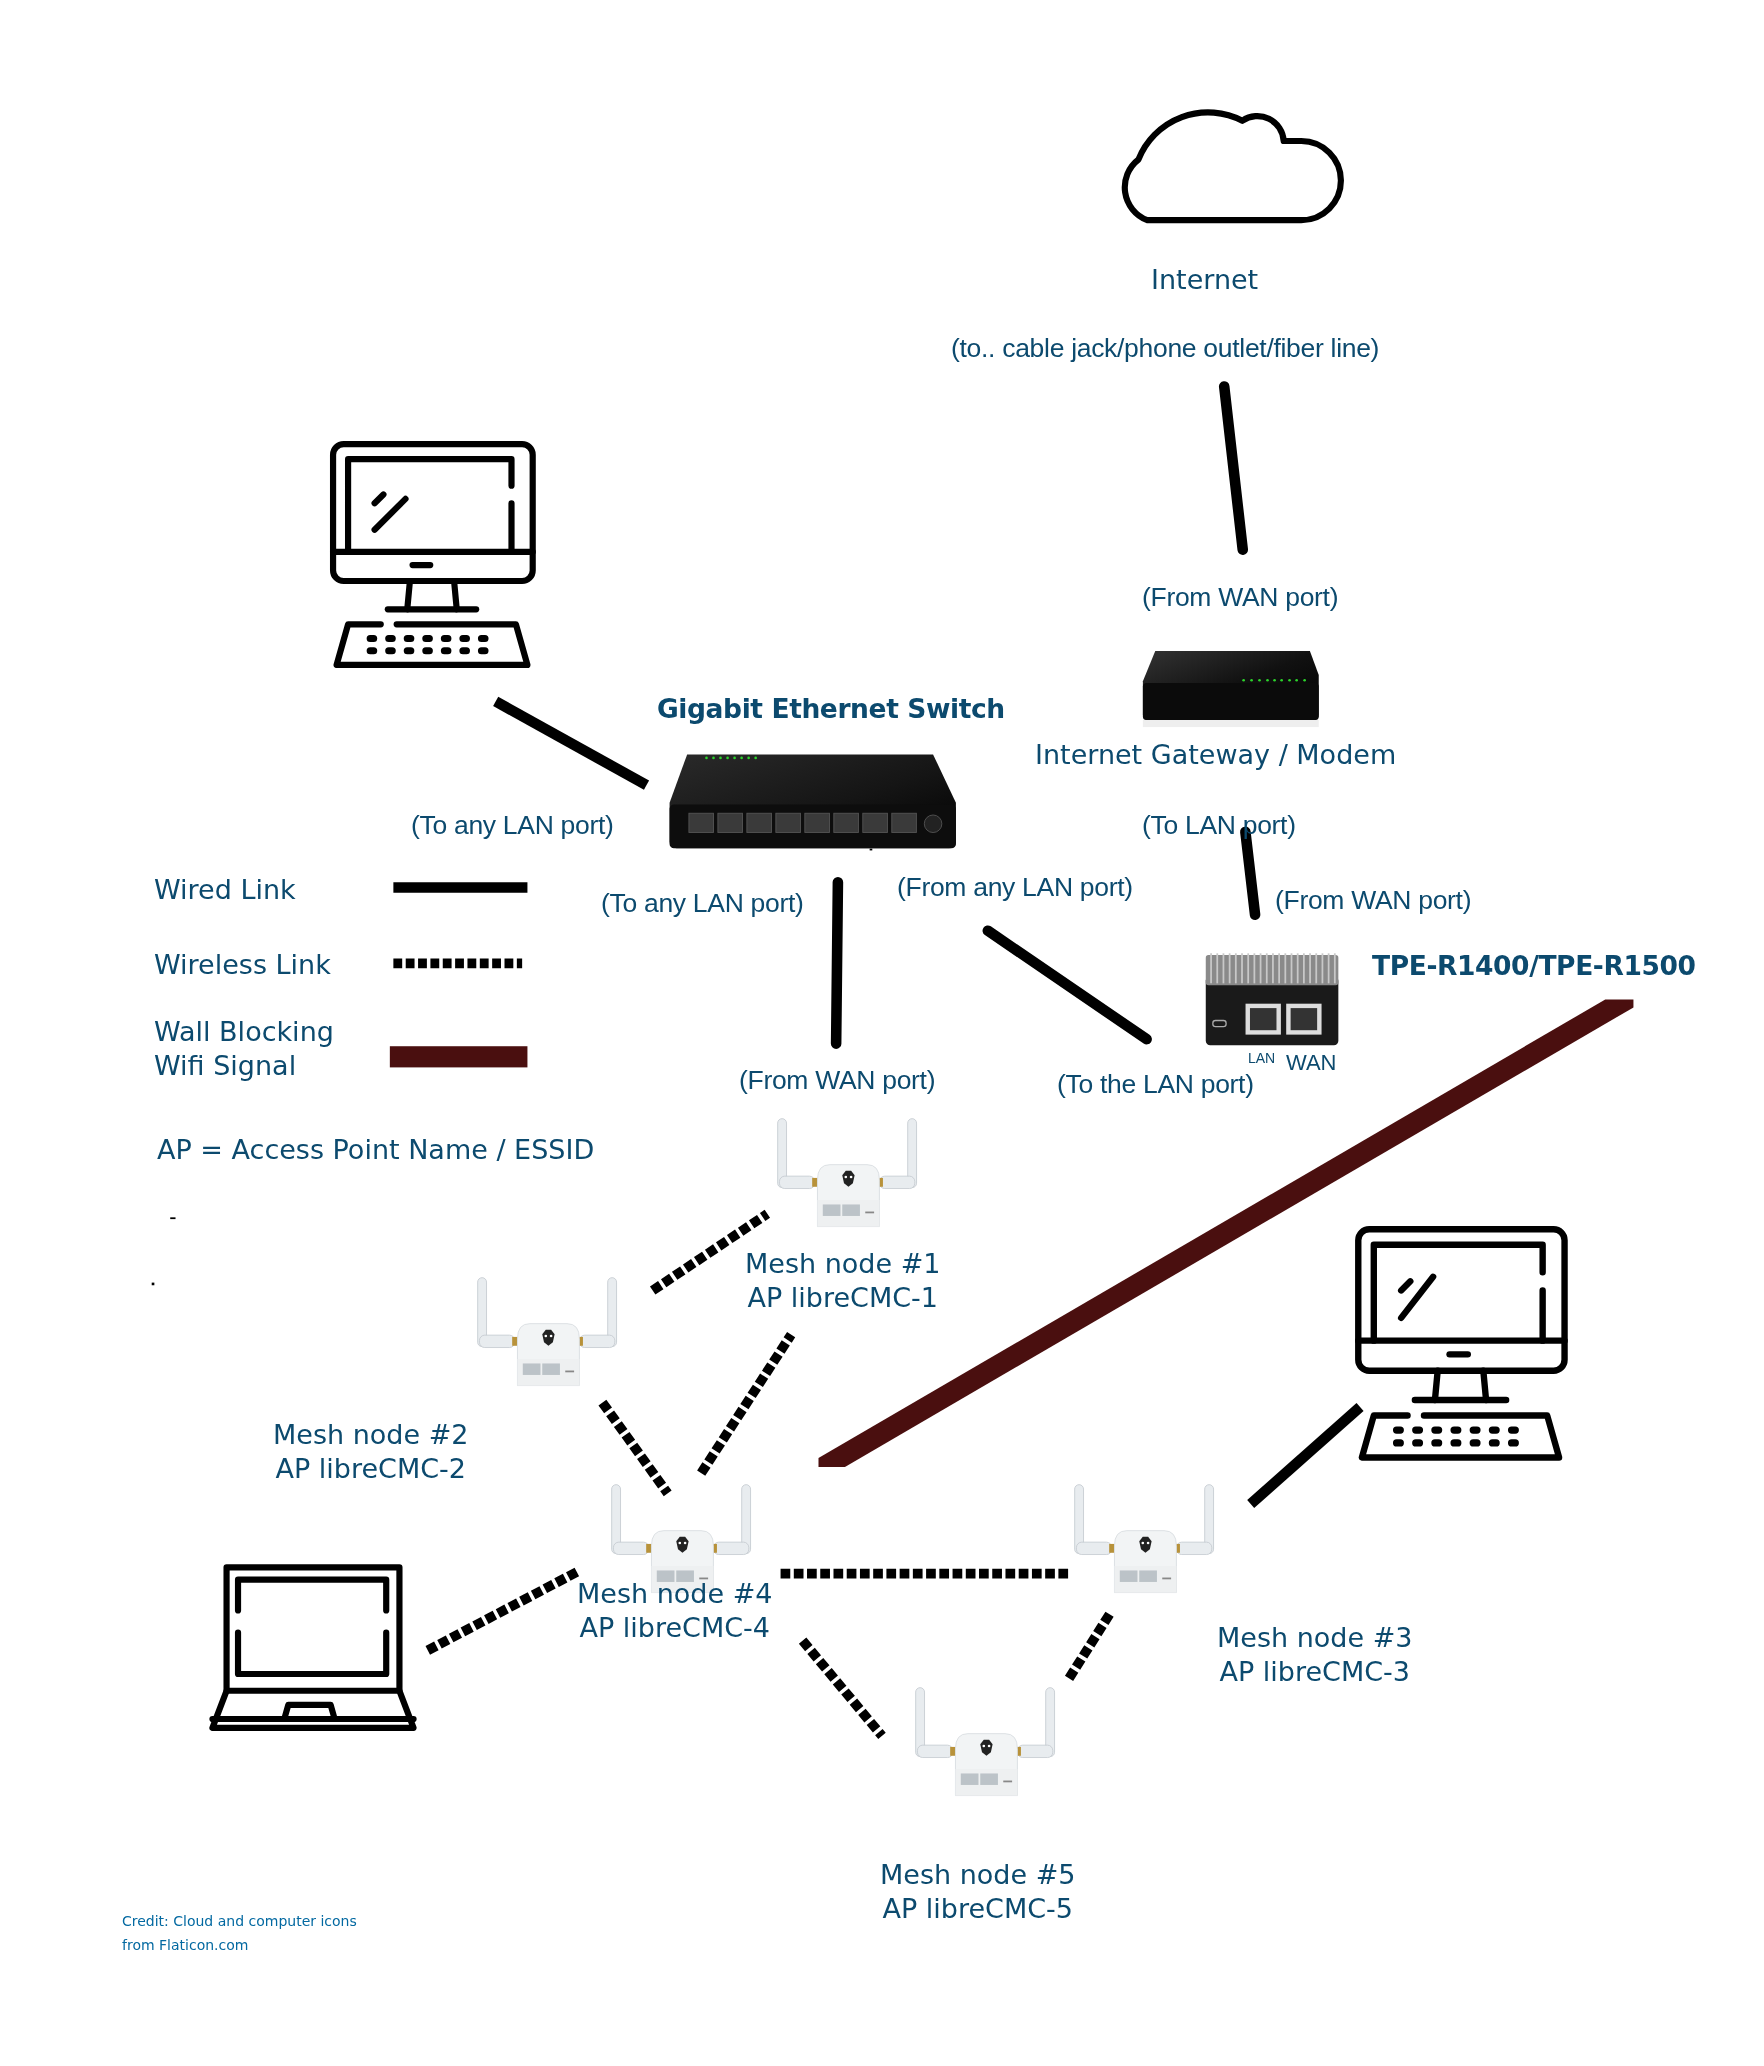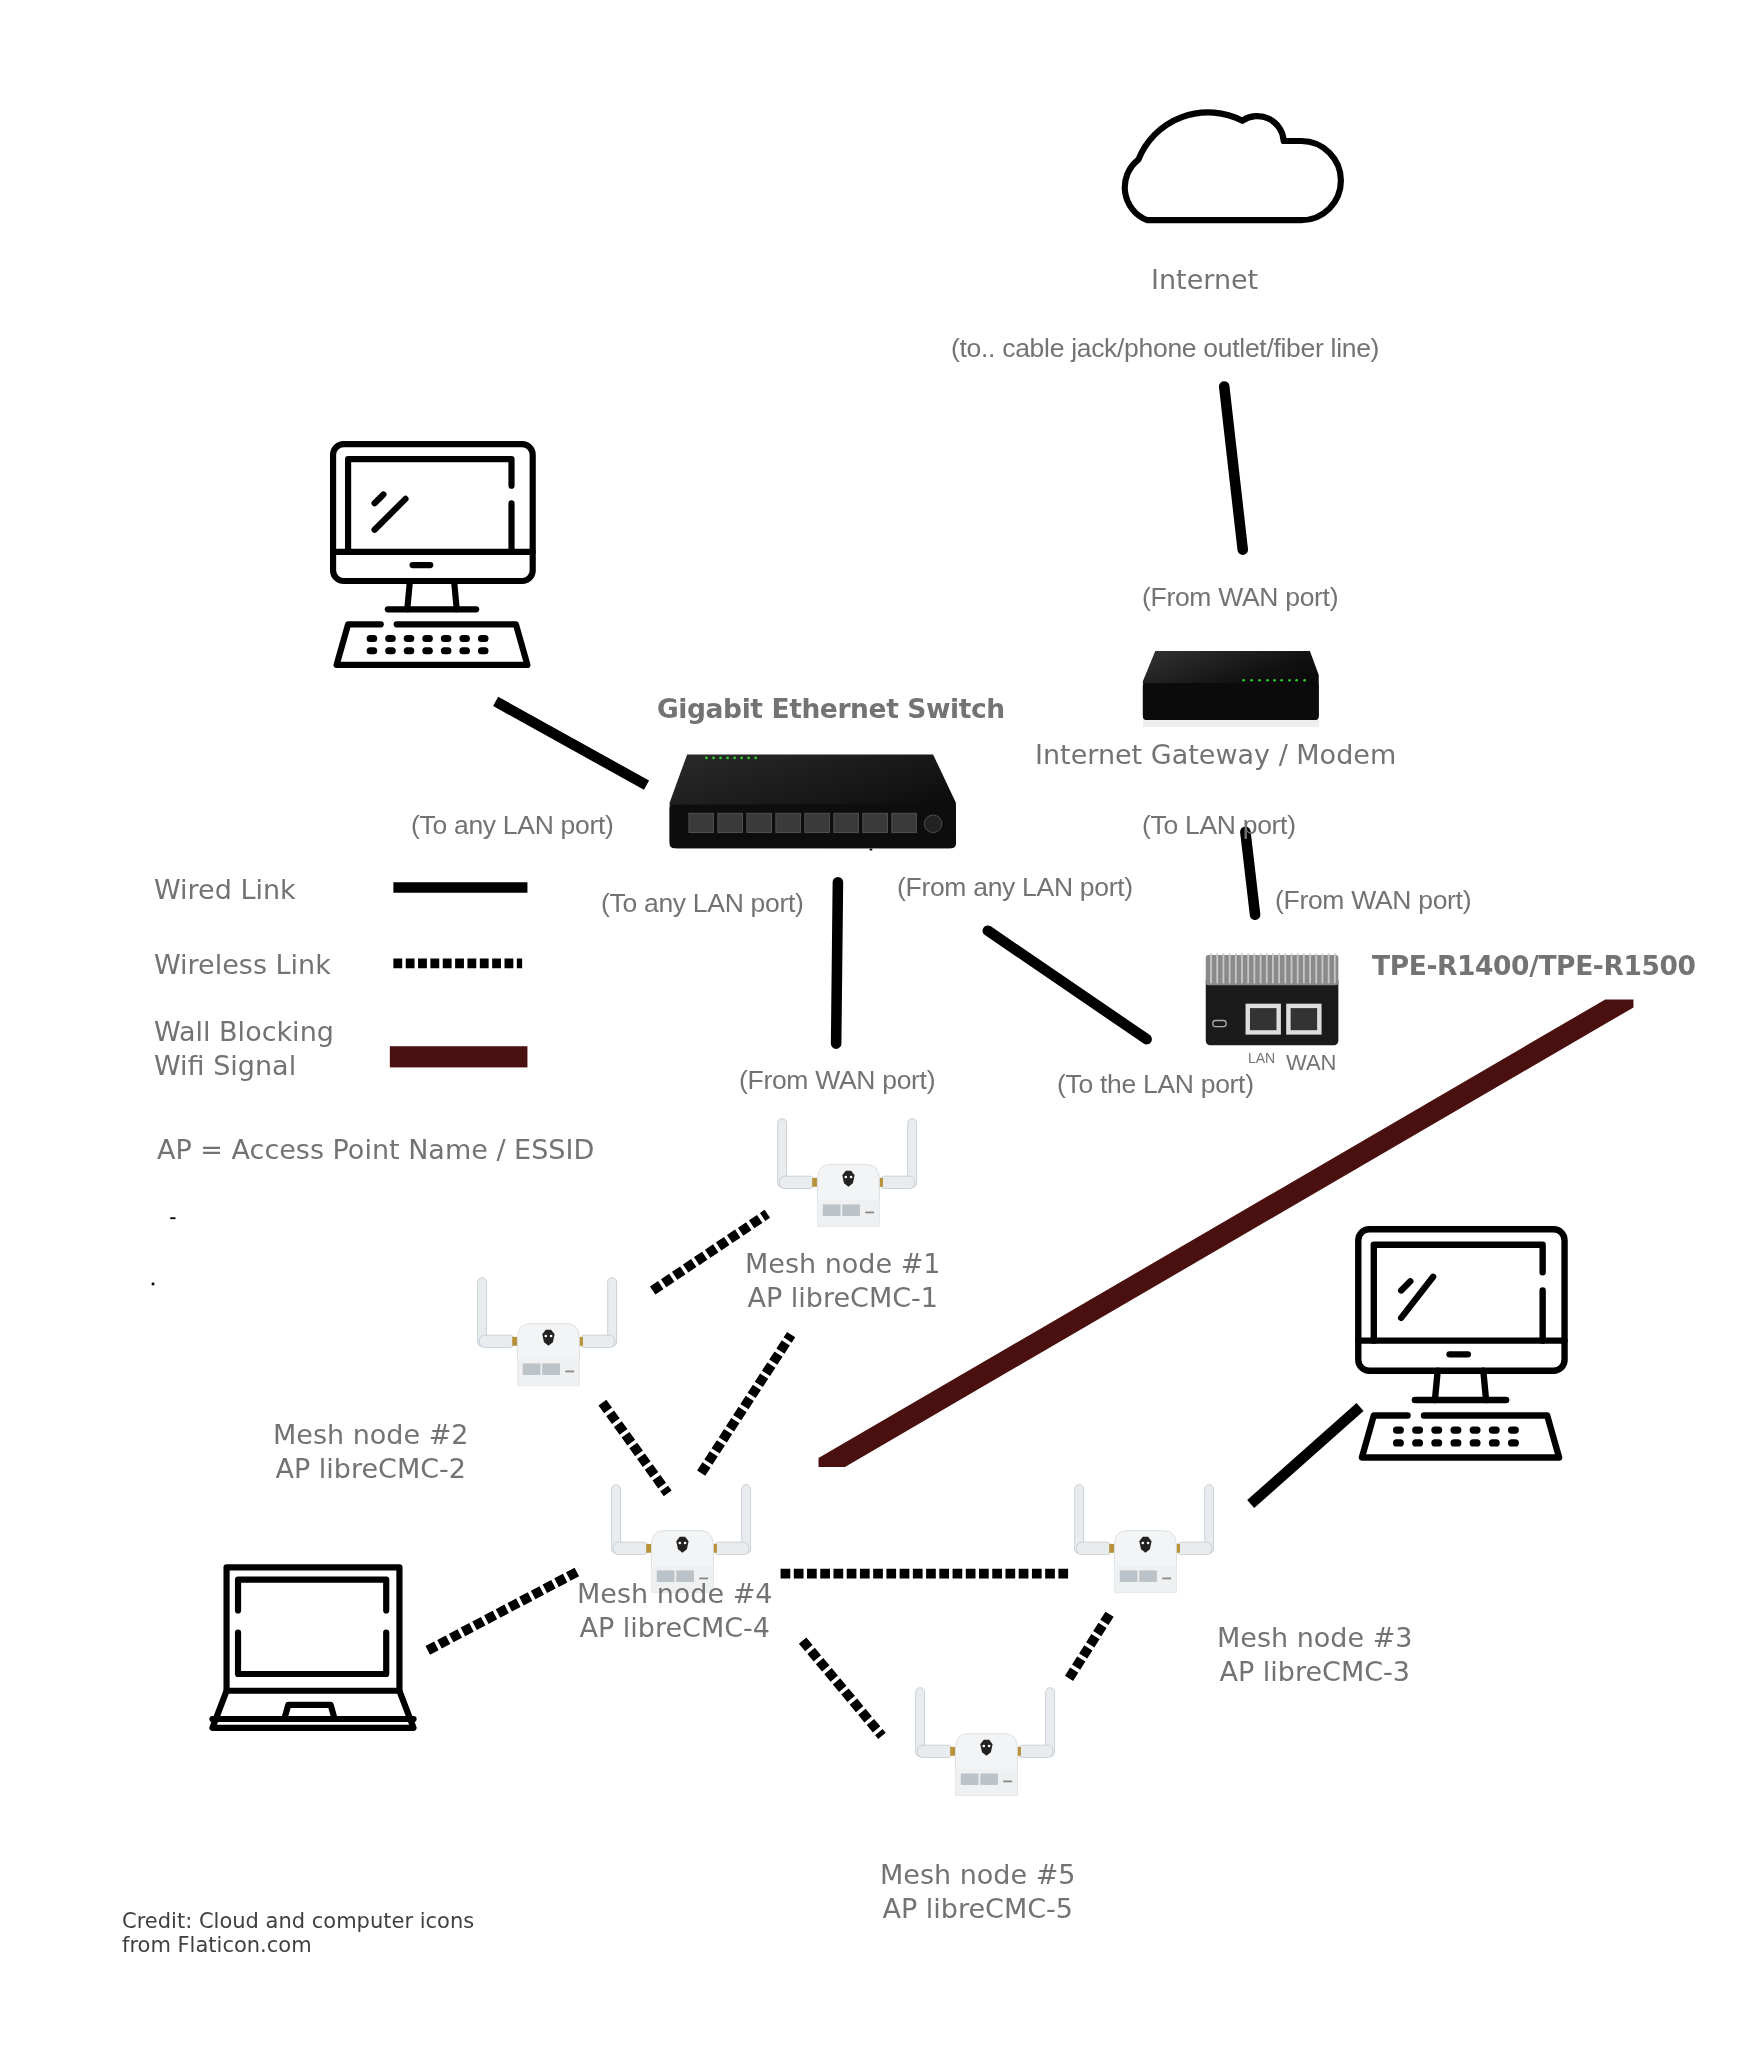--- a/index.html
+++ b/index.html
@@ -1,24 +1,24 @@
 <!DOCTYPE html>
 <html style="font-size:14px"><head>
 <meta charset="utf-8">
 <style>
   html, body { margin:0; padding:0; background:#ffffff; }
   body { width:1764px; height:2066px; position:relative; overflow:hidden;
          font-family:"DejaVu Sans", sans-serif; color:#000; }
-  .txt { position:absolute; white-space:nowrap; font-family:"DejaVu Sans", sans-serif; color:#737373; }
+  .txt { position:absolute; white-space:nowrap; font-family:"DejaVu Sans", sans-serif; color:#0c4a6e; }
   .lbl { font-size:27px; }
   .port { font-family:"Liberation Sans", sans-serif; font-size:26.5px; letter-spacing:-0.3px; }
   .bold { font-weight:bold; font-family:"DejaVu Sans", sans-serif; font-size:26.5px; letter-spacing:-0.4px; }
   .ml { line-height:34px; text-align:center; }
   .mll { line-height:34px; text-align:left; }
-  .credit { font-size:21px; line-height:24px; color:#404040; }
+  .credit { font-size:14px; line-height:24px; color:#0369a1; }
   svg.layer { position:absolute; left:0; top:0; width:1764px; height:2066px; }
   .dev { position:absolute; }
 </style>
 </head>
 <body>
 
 <svg class="layer" viewBox="0 0 2000 2342">
 
   <polygon points="1820,1133 1852,1133 1852,1142 958,1663 928,1663 928,1653" fill="#4a0f0f"></polygon>
 

